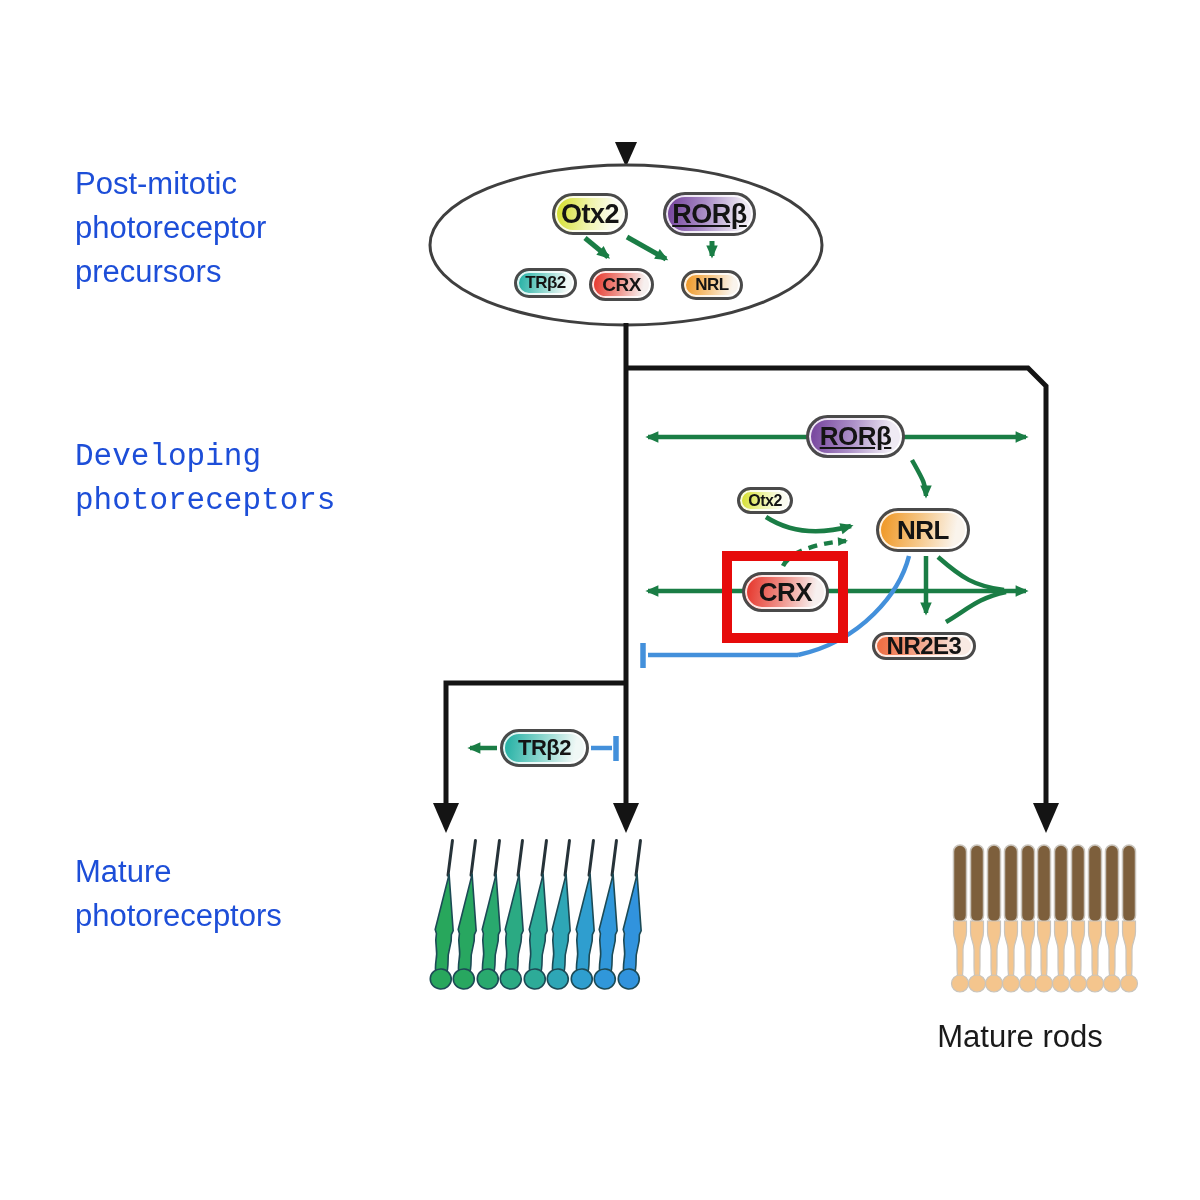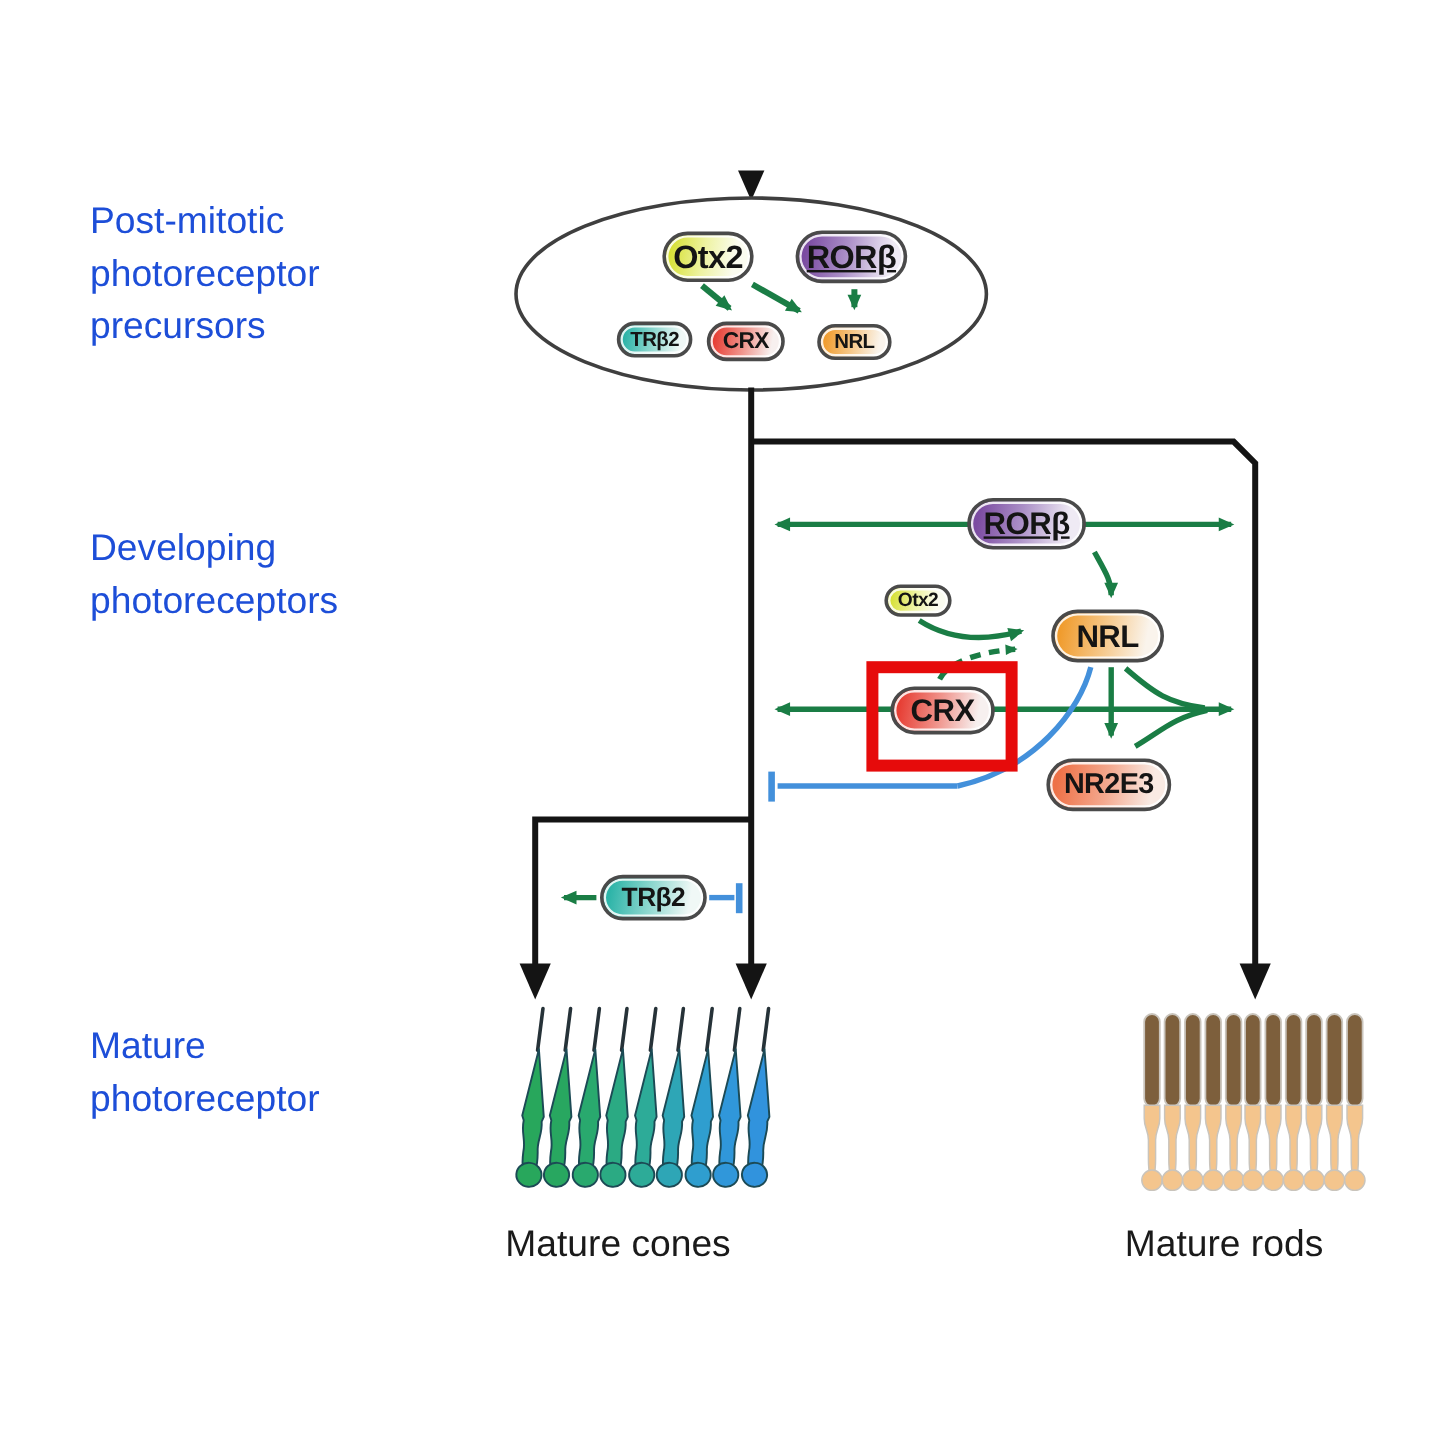--- a/index.html
+++ b/index.html
@@ -111,35 +111,34 @@
       <use href="#rod" transform="translate(1078,992)"></use>
       <use href="#rod" transform="translate(1095,992)"></use>
       <use href="#rod" transform="translate(1112,992)"></use>
       <use href="#rod" transform="translate(1129,992)"></use>
     </g>
   </svg>
 
   <div class="stage-label" style="left:75px;top:162px;">Post-mitotic
 photoreceptor
 precursors</div>
-  <div class="stage-label" style="left:75px;top:435px;">Developing
+  <div class="stage-label" style="left:75px;top:435px;font-family:Liberation Mono, monospace;">Developing
 photoreceptors</div>
   <div class="stage-label" style="left:75px;top:850px;">Mature
-photoreceptor</div>
-  <div class="out-label" style="left:395px;top:1019px;">Mature cones</div>
+photoreceptors</div>
   <div class="out-label" style="left:900px;top:1019px;">Mature rods</div>
 
   <div class="pill p-otx2" style="left:552px;top:193px;width:76px;height:42px;font-size:27px;">Otx2</div>
   <div class="pill p-rorb" style="left:663px;top:192px;width:93px;height:44px;font-size:27px;">RORβ</div>
   <div class="pill p-trb2" style="left:514px;top:268px;width:63px;height:30px;font-size:17px;">TRβ2</div>
   <div class="pill p-crx" style="left:589px;top:268px;width:65px;height:33px;font-size:19px;">CRX</div>
   <div class="pill p-nrl" style="left:681px;top:270px;width:62px;height:30px;font-size:17px;">NRL</div>
 
   <div class="pill p-rorb" style="left:806px;top:415px;width:99px;height:43px;font-size:26px;">RORβ</div>
   <div class="pill p-otx2" style="left:737px;top:487px;width:56px;height:27px;font-size:16px;">Otx2</div>
   <div class="pill p-nrl" style="left:876px;top:508px;width:94px;height:44px;font-size:26px;">NRL</div>
   <div class="pill p-crx" style="left:742px;top:572px;width:87px;height:40px;font-size:26px;">CRX</div>
-  <div class="pill p-nr2e3" style="left:872px;top:632px;width:104px;height:44px;font-size:24px;">NR2E3</div>
+  <div class="pill p-nr2e3" style="left:872px;top:632px;width:104px;height:28px;font-size:24px;">NR2E3</div>
   <div class="pill p-trb2" style="left:500px;top:729px;width:89px;height:38px;font-size:22px;">TRβ2</div>
 
   <div class="hl-box" style="left:722px;top:551px;width:126px;height:92px;"></div>
 
 </div>
 
 </body></html>

